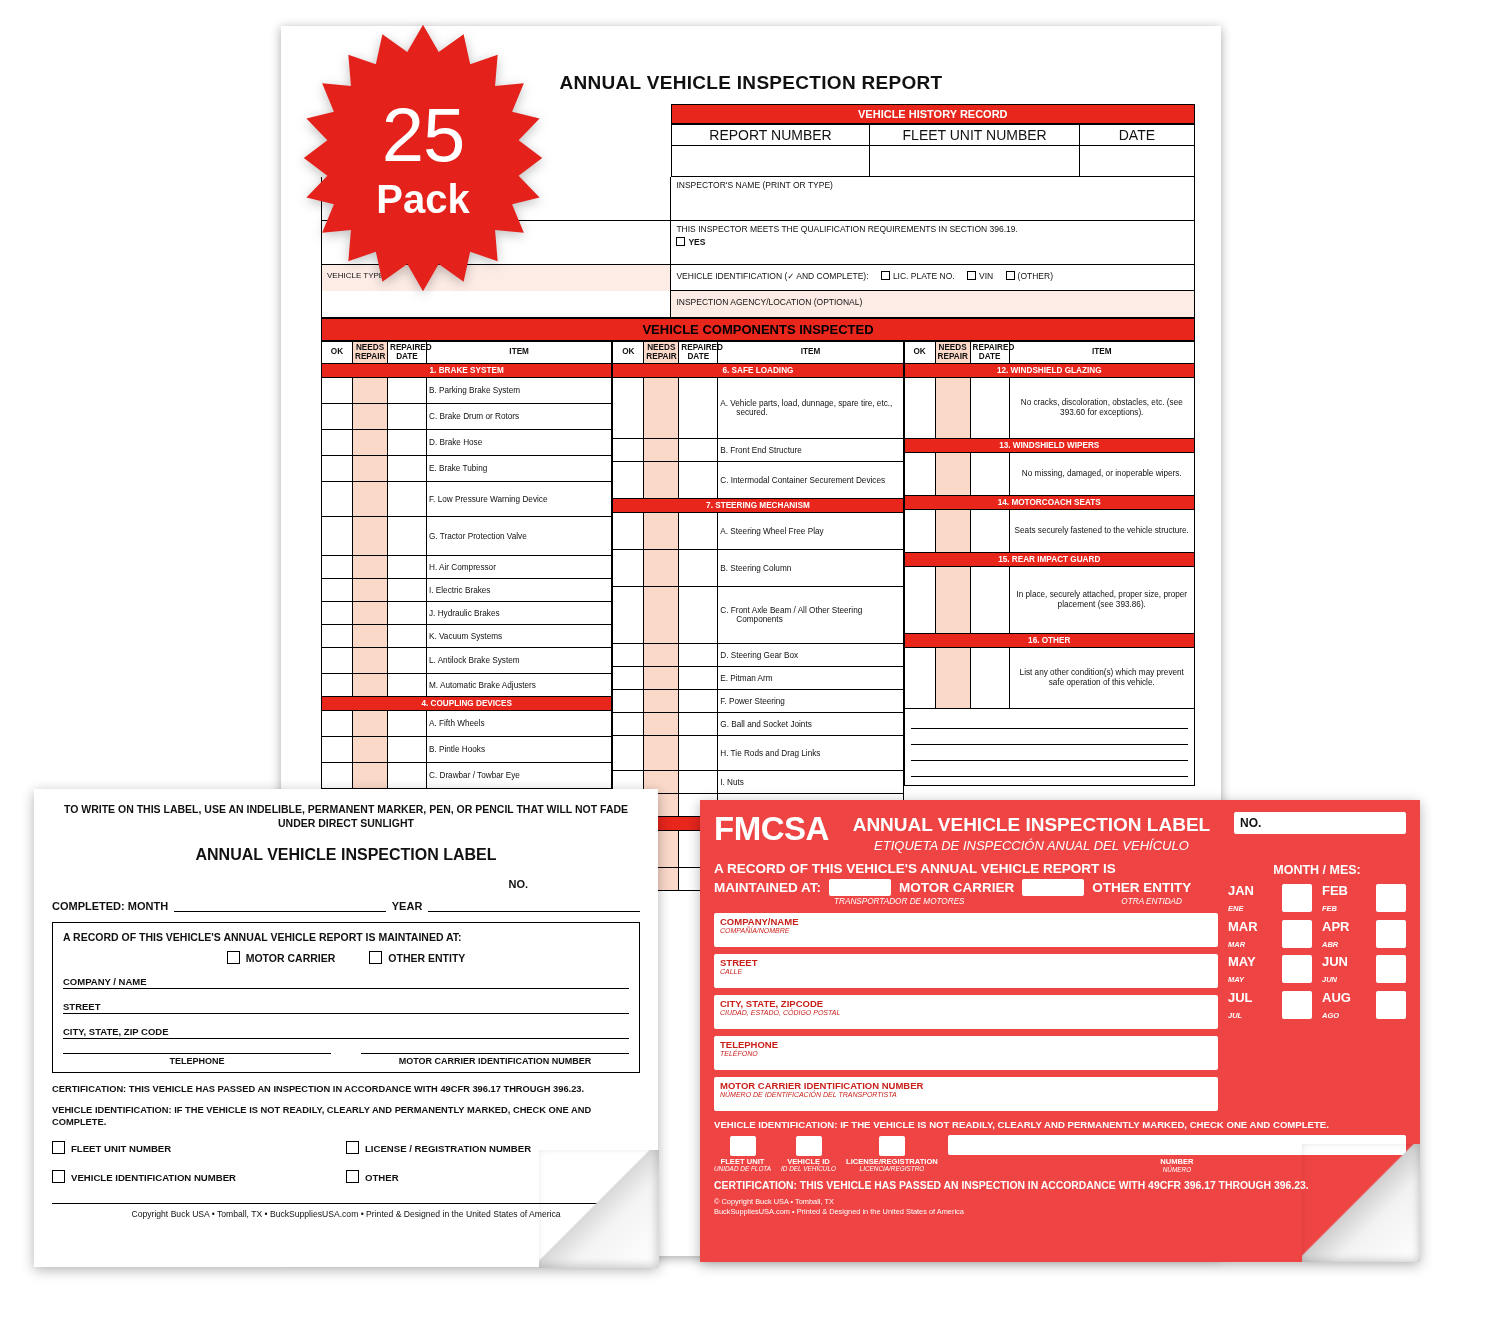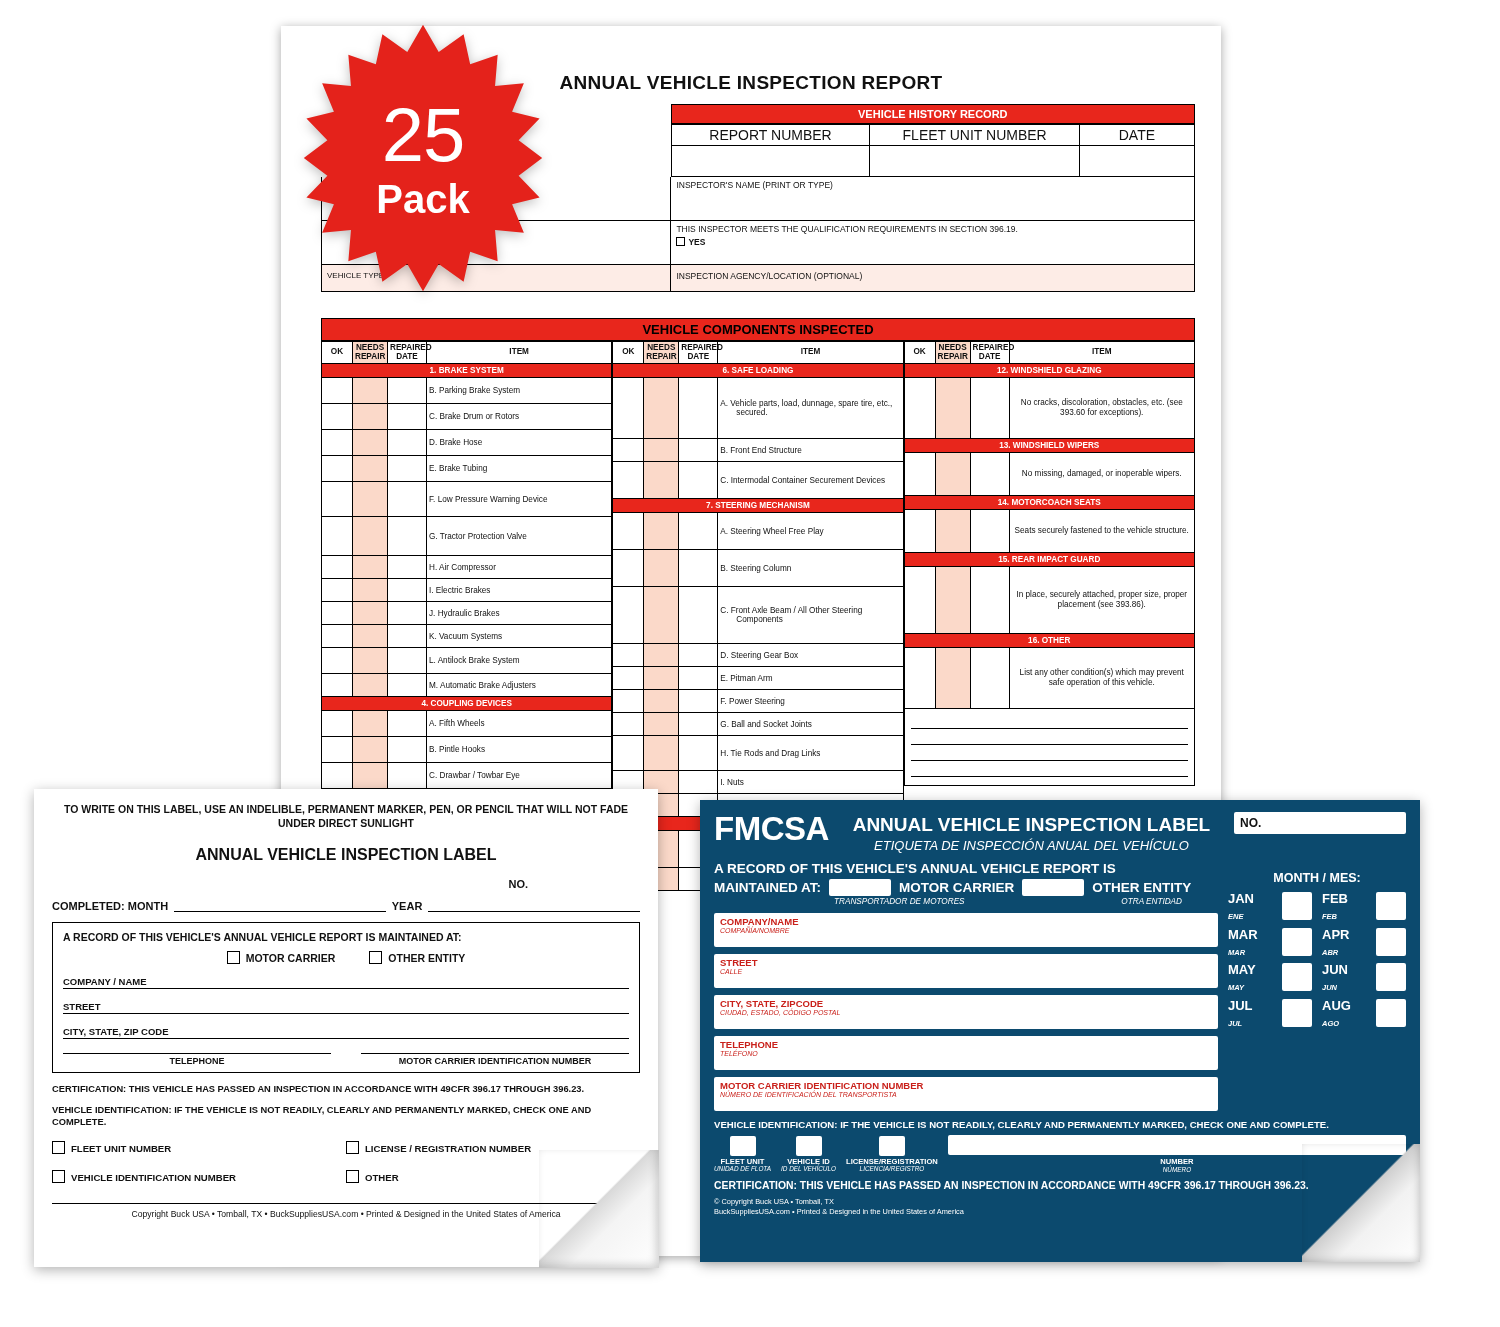--- a/index.html
+++ b/index.html
@@ -83,42 +83,42 @@
   .wl-chk-grid > div{width:50%;margin-bottom:16px;}
   .wl-foot{border-top:1px solid #000;margin-top:4px;padding-top:5px;text-align:center;font-size:8.6px;}
   .curl{
     position:absolute;right:-1px;bottom:-1px;width:120px;height:118px;
     background:linear-gradient(135deg,rgba(255,255,255,0) 46%,#d9d9d9 47%,#f4f4f4 62%,#ffffff 100%);
     box-shadow:-3px -3px 8px rgba(0,0,0,.18) inset;
   }
 
   
   .red-label{
-    position:absolute;left:700px;top:800px;width:720px;height:462px;background:#0c4a6e;
+    position:absolute;left:700px;top:800px;width:720px;height:462px;background:#ef4444;
     box-shadow:0 3px 12px rgba(0,0,0,.30);color:#fff;box-sizing:border-box;padding:12px 14px 20px 14px;
     overflow:hidden;
   }
   .rl-head{display:flex;align-items:flex-start;}
   .rl-fmcsa{font-weight:bold;font-size:33px;letter-spacing:-0.5px;line-height:1;}
   .rl-headtxt{flex:1;text-align:center;margin-top:2px;}
   .rl-h1{font-weight:bold;font-size:19px;}
   .rl-h2{font-style:italic;font-size:13px;margin-top:2px;}
   .rl-no{width:160px;background:#fff;color:#111;font-weight:bold;font-size:12px;padding:4px 6px;border-radius:2px;}
   .rl-body{display:flex;gap:10px;margin-top:8px;}
   .rl-left{flex:1;}
   .rl-right{width:178px;}
   .rl-rec{font-weight:bold;font-size:13.5px;line-height:1.15;}
   .rl-maint{display:flex;align-items:center;gap:8px;margin-top:2px;}
   .rl-maint .lbl{font-weight:bold;font-size:13.5px;}
   .wbox{background:#fff;width:62px;height:17px;border-radius:2px;display:inline-block;}
   .rl-sub{display:flex;justify-content:space-between;font-style:italic;font-size:8.2px;margin-top:1px;}
   .rl-field{background:#fff;color:#c9201a;border-radius:2px;margin-top:7px;padding:3px 6px 13px 6px;}
   .rl-field .fl1{font-weight:bold;font-size:9.5px;}
   .rl-field .fl2{font-style:italic;font-size:7px;}
-  .rl-month{text-align:center;font-weight:bold;font-size:12.5px;margin-top:10px;}
+  .rl-month{text-align:center;font-weight:bold;font-size:12.5px;margin-top:2px;}
   .mgrid{display:grid;grid-template-columns:1fr 1fr;gap:7px 10px;margin-top:7px;}
   .mcell{display:flex;align-items:center;justify-content:space-between;}
   .mname{font-weight:bold;font-size:13px;line-height:1;}
   .mname i{display:block;font-weight:bold;font-size:7.5px;margin-top:8px;}
   .mbox{width:30px;height:28px;background:#fff;border-radius:2px;}
   .rl-vid{font-weight:bold;font-size:9.6px;line-height:1.3;margin-top:8px;}
   .rl-chkrow{display:flex;align-items:flex-end;gap:10px;margin-top:4px;}
   .chkitem{text-align:center;}
   .chkitem .b{width:26px;height:20px;background:#fff;border-radius:2px;margin:0 auto 2px;}
   .chkitem .t{font-weight:bold;font-size:7.6px;line-height:1.05;}
@@ -183,20 +183,26 @@
           </div>
         </div>
         <div class="hdr-right">
           <div class="cellbox" style="height:44px">
             <span>INSPECTOR'S NAME (PRINT OR TYPE)</span>
           </div>
           <div class="cellbox" style="height:44px">
             <span>THIS INSPECTOR MEETS THE QUALIFICATION REQUIREMENTS IN SECTION 396.19.</span>
             <div class="chkline"><span class="sq"></span><b>YES</b></div>
           </div>
+          <div class="cellbox" style="height:26px;padding-top:6px">
+            <span>VEHICLE IDENTIFICATION (✓ AND COMPLETE):</span>
+            <span style="margin-left:10px"><span class="sq"></span><span>LIC. PLATE NO.</span></span>
+            <span style="margin-left:10px"><span class="sq"></span><span>VIN</span></span>
+            <span style="margin-left:10px"><span class="sq"></span><span>(OTHER)</span></span>
+          </div>
           <div class="cellbox last shaded" style="height:26px;padding-top:6px">
             <span>INSPECTION AGENCY/LOCATION (OPTIONAL)</span>
           </div>
         </div>
       </div>
 
       <div style="position:absolute;left:48px;top:216px;font-size:8.5px;width:330px;">
         <span style="margin-left:64px"><span class="sq"></span><span>TRAILER</span></span>
         <span style="margin-left:10px"><span class="sq"></span><span>TRUCK</span></span>
         <span style="margin-left:10px"><span class="sq"></span><span>BUS</span></span>

